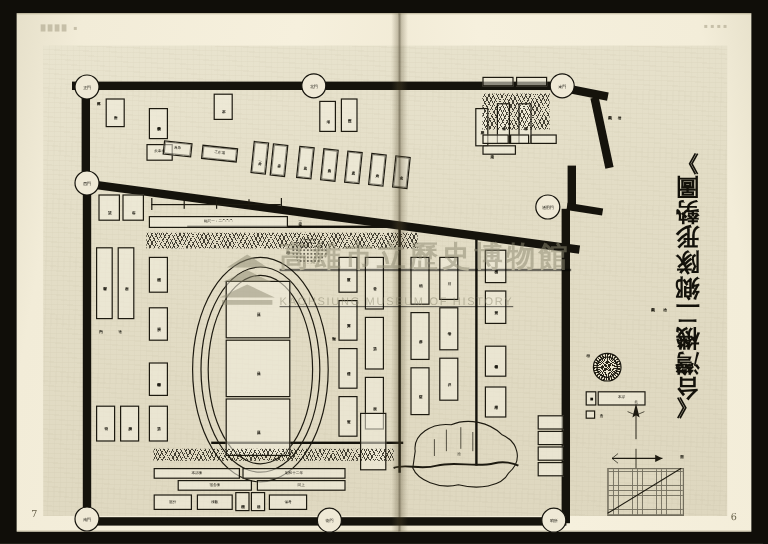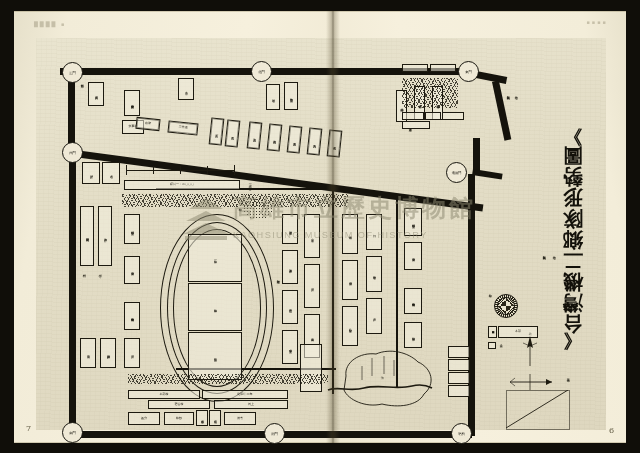--- a/index.html
+++ b/index.html
@@ -76,26 +76,26 @@
 
   
   #handnote{position:absolute;left:41px;top:185px;width:22px;height:130px;
      writing-mode:vertical-rl;text-orientation:upright;
      font-family:"DejaVu Serif","Liberation Serif",serif;
      font-size:6.5px;color:#35301c;opacity:.72;letter-spacing:1px;
      transform:rotate(.6deg);}
 
   
   #wm{position:absolute;left:183px;top:196px;width:300px;height:60px;z-index:20;
-      display:flex;align-items:flex-start;pointer-events:none;}
+      display:flex;align-items:flex-end;pointer-events:none;text-decoration:underline;}
   #wmlogo{width:46px;height:46px;flex:0 0 46px;position:relative;opacity:.50;}
   #wmtextwrap{margin-left:4px;opacity:.52;}
   #wmcn{font-size:24px;font-weight:bold;color:#8e8a72;letter-spacing:3px;line-height:1;
         font-family:"DejaVu Sans","Liberation Sans",sans-serif;}
-  #wmen{font-size:9.2px;color:#8e8a72;letter-spacing:1.4px;margin-top:10px;
+  #wmen{font-size:9.2px;color:#8e8a72;letter-spacing:1.4px;margin-top:20px;
         font-family:"Liberation Sans",sans-serif;}
   .pagoda{position:absolute;left:50%;transform:translateX(-50%);
           border-left:solid transparent;border-right:solid transparent;
           border-bottom:solid #8e8a72;}
 
   
   .pgno{position:absolute;font-size:8px;color:#4a442c;opacity:.85;
         font-family:"DejaVu Serif","Liberation Serif",serif;}
 
   

